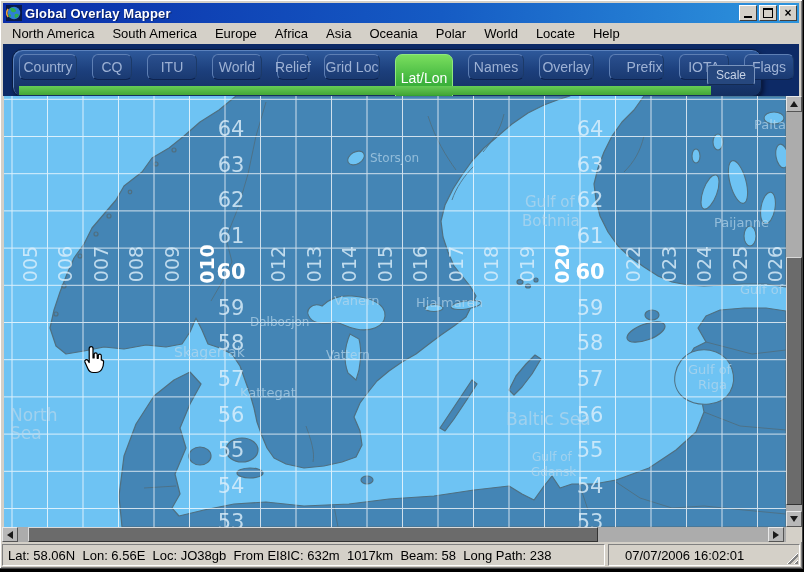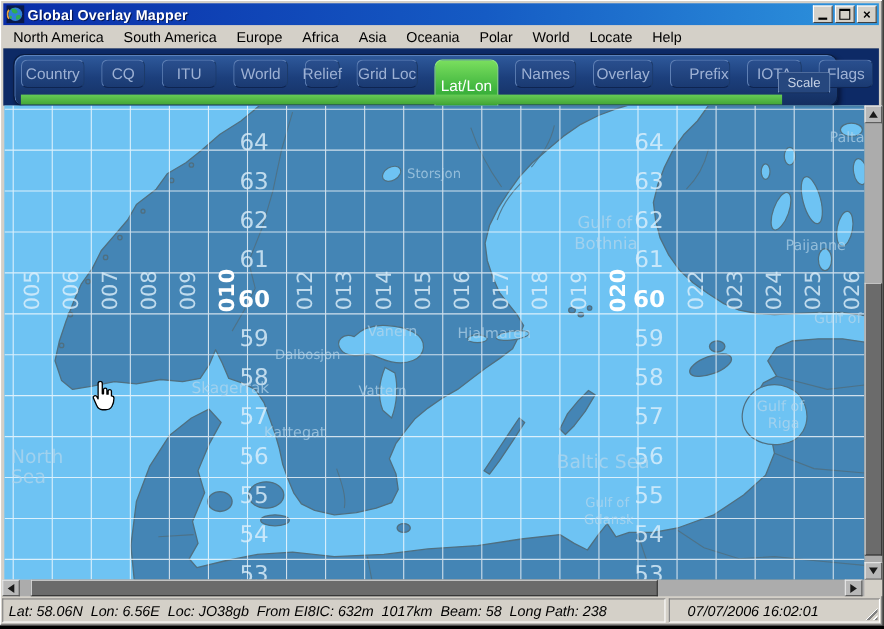--- a/index.html
+++ b/index.html
@@ -53,21 +53,21 @@
   .tri{width:0;height:0;}
   .tri.up{border-left:4px solid transparent;border-right:4px solid transparent;border-bottom:6px solid #1a1a1a;}
   .tri.down{border-left:4px solid transparent;border-right:4px solid transparent;border-top:6px solid #1a1a1a;}
   .tri.left{border-top:4px solid transparent;border-bottom:4px solid transparent;border-right:6px solid #1a1a1a;}
   .tri.right{border-top:4px solid transparent;border-bottom:4px solid transparent;border-left:6px solid #1a1a1a;}
   .corner{position:absolute;left:786px;top:527px;width:16px;height:15px;background:#D4D0C8;}
   
   .statusbar{position:absolute;left:2px;top:544px;right:2px;height:22px;background:#D4D0C8;
     display:flex;gap:3px;align-items:stretch;font-size:13px;color:#000;}
   .spanel{border:1px solid;border-color:#808080 #fff #fff #808080;background:#D4D0C8;
-    display:flex;align-items:center;padding:0 5px;white-space:pre;overflow:hidden;box-sizing:border-box;font-style:italic;}
+    display:flex;align-items:center;padding:0 5px;white-space:pre;overflow:hidden;box-sizing:border-box;}
   .spanel.info{width:603px;flex:0 0 auto;}
   .spanel.clock{flex:1 1 auto;padding-left:16px;position:relative;}
   .grip{position:absolute;right:1px;bottom:1px;width:13px;height:13px;
     background:repeating-linear-gradient(135deg,#fff 0 1px,#808080 1px 3px,#D4D0C8 3px 5px);
     clip-path:polygon(100% 0,100% 100%,0 100%);}
   
   #cursor{position:absolute;left:80px;top:346px;width:26px;height:30px;pointer-events:none;}
 </style>
 </head>
 <body>

